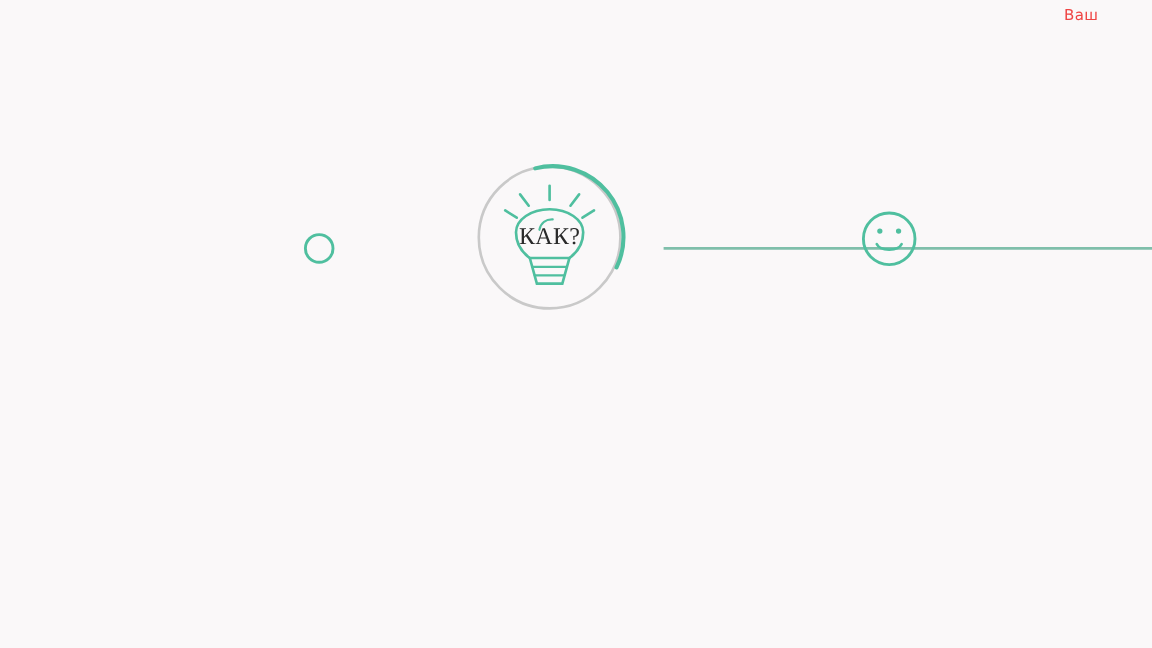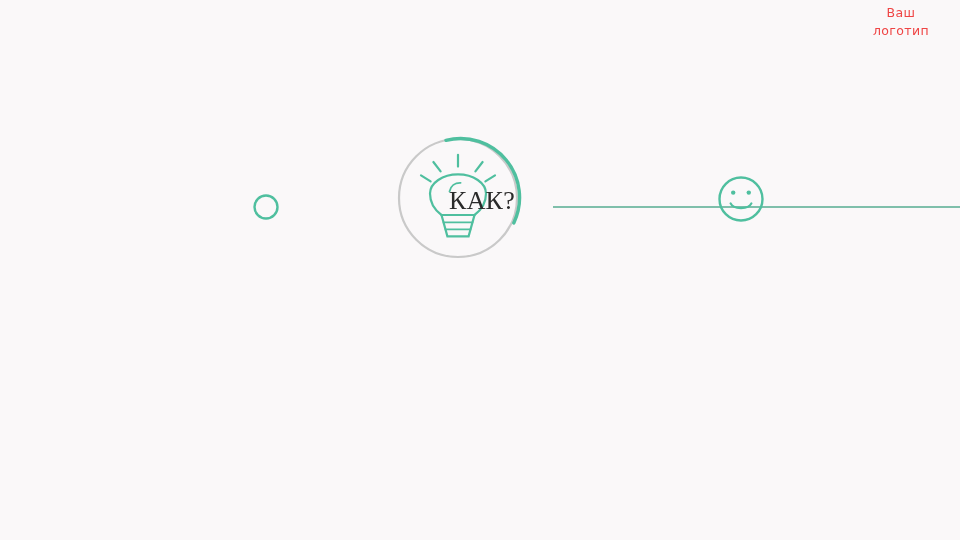--- a/index.html
+++ b/index.html
@@ -53,35 +53,33 @@
   }
 
   
   #how-label {
     position: absolute;
     left: 398px;
     top: 186px;
     width: 120px;
     text-align: center;
     font-family: "Liberation Serif", serif;
-    font-size: 26px;
+    font-size: 20px;
     color: #2a2a2a;
     letter-spacing: 0.2px;
     user-select: none;
-    margin-left: 24px;
   }
 </style>
 </head>
 <body>
 
 <div id="slide">
 
   <div id="logo-placeholder">
     <span>Ваш</span>
-    <span>логотип</span>
   </div>
 
   <svg id="artwork" viewBox="0 0 960 540" xmlns="http://www.w3.org/2000/svg">
 
     <line x1="553" y1="207" x2="960" y2="207" stroke="#7fbfab" stroke-width="2.2" stroke-linecap="butt"></line>
 
     <circle cx="266" cy="207" r="11.5" fill="none" stroke="#4fbf9f" stroke-width="2.4"></circle>
 
     <g>
       <circle cx="458" cy="198" r="59" fill="none" stroke="#c9c9c9" stroke-width="2.2"></circle>

